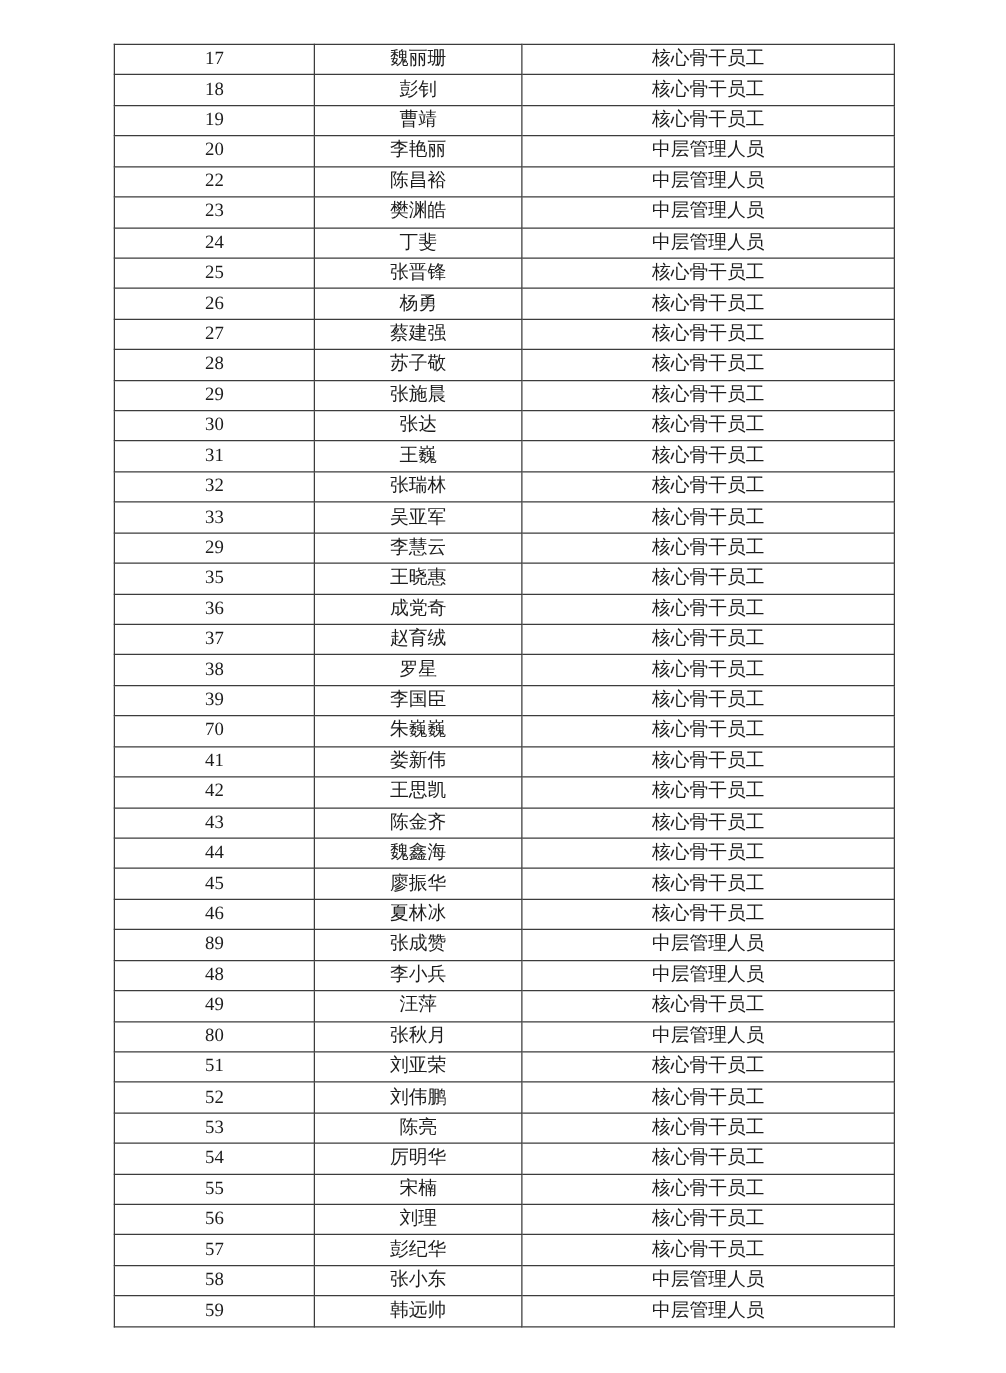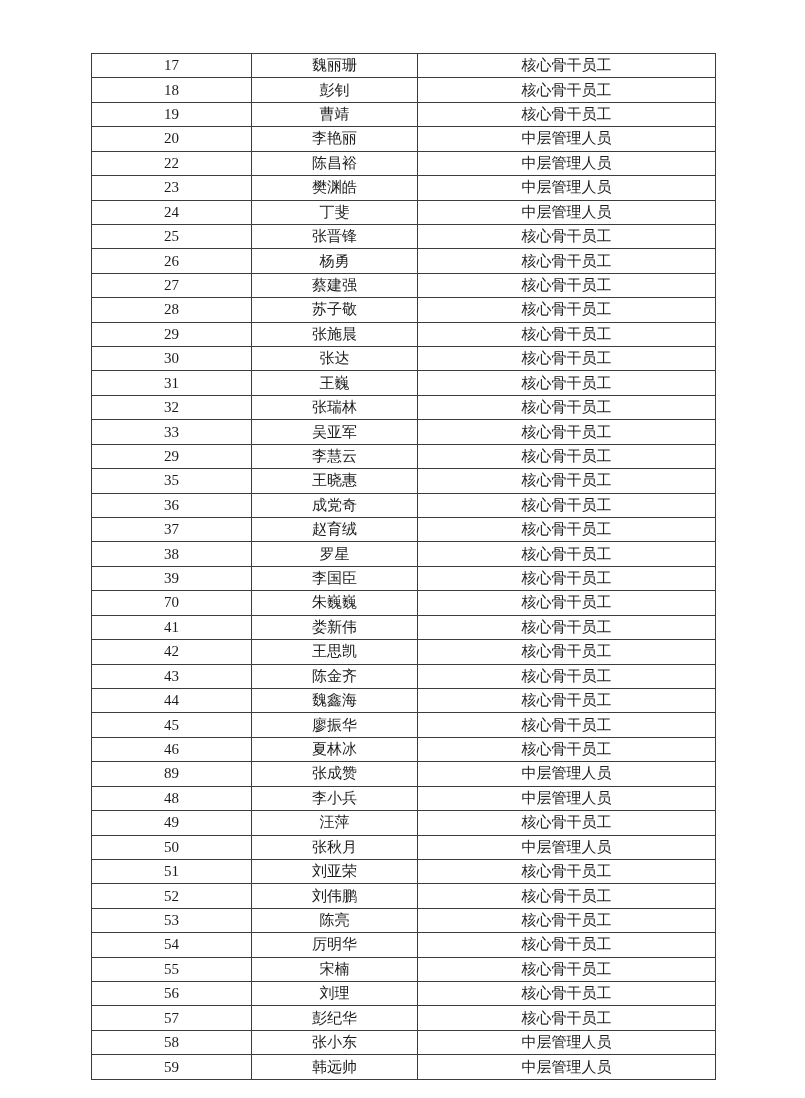--- a/index.html
+++ b/index.html
@@ -11,21 +11,21 @@
     position: relative;
     width: 805px;
     height: 1098px;
     background: #ffffff;
     font-family: "Liberation Serif", "DejaVu Serif", serif;
     overflow: hidden;
   }
   table.roster-table {
     position: absolute;
     left: 91px;
-    top: 53px;
+    top: 35px;
     width: 624px;
     height: 1027px;
     border-collapse: collapse;
     table-layout: fixed;
     padding-left: 22px;
   }
   table.roster-table col.c1 { width: 160px; }
   table.roster-table col.c2 { width: 166px; }
   table.roster-table col.c3 { width: 298px; }
   table.roster-table td {
@@ -205,21 +205,21 @@
           <td>48</td>
           <td>李小兵</td>
           <td>中层管理人员</td>
         </tr>
         <tr>
           <td>49</td>
           <td>汪萍</td>
           <td>核心骨干员工</td>
         </tr>
         <tr>
-          <td>50</td>
+          <td>80</td>
           <td>张秋月</td>
           <td>中层管理人员</td>
         </tr>
         <tr>
           <td>51</td>
           <td>刘亚荣</td>
           <td>核心骨干员工</td>
         </tr>
         <tr>
           <td>52</td>

